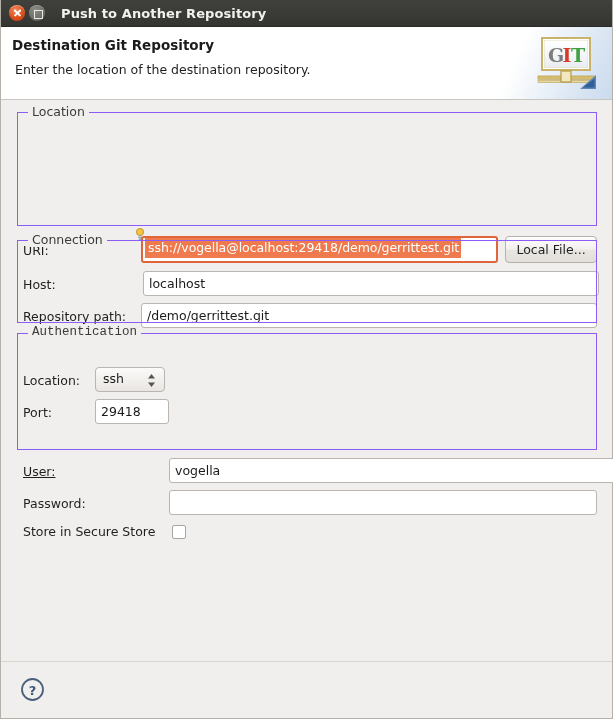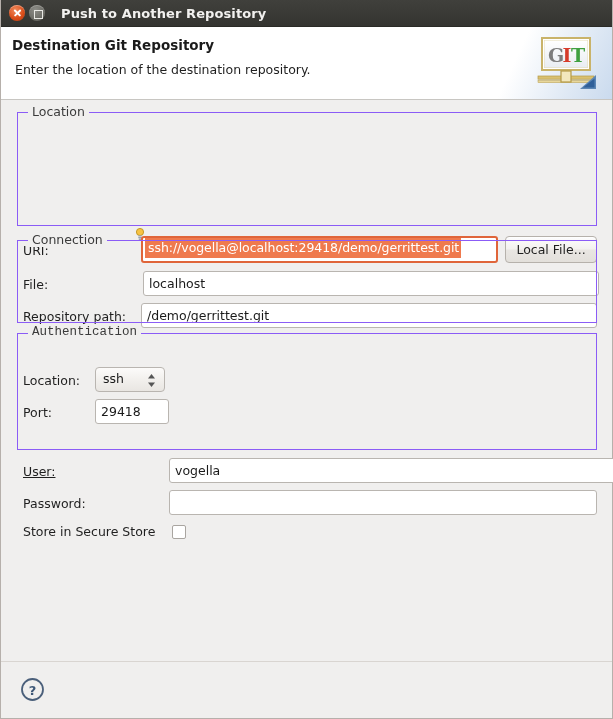--- a/index.html
+++ b/index.html
@@ -290,21 +290,21 @@
       <rect x="3.3" y="9" width="3.4" height="1.2" fill="#9aa4b0"></rect>
       <rect x="3.8" y="10.6" width="2.4" height="1.1" fill="#7d8794"></rect>
     </svg>
 
     <div id="uri-field">
       <span id="uri-value">ssh://vogella@localhost:29418/demo/gerrittest.git</span>
     </div>
 
     <div class="btn" style="left:504px; top:136px; width:92px; height:27px; line-height:25px;">Local File...</div>
 
-    <span class="field-label" style="left:22px; top:177px;">File:</span>
+    <span class="field-label" style="left:22px; top:177px;">Host:</span>
     <input class="txt" style="left: 142px; top: 171px; width: 456px;" value="localhost">
 
     <span class="field-label" style="left:22px; top:209px;">Repository path:</span>
     <input class="txt" style="left: 140px; top: 203px; width: 456px;" value="/demo/gerrittest.git">
 
     <div class="group" style="left:16px; top:140px; width:580px; height:83px;">
       <span class="group-title">Connection</span>
     </div>
 
     <span class="field-label" style="left:22px; top:273px;">Location:</span>

